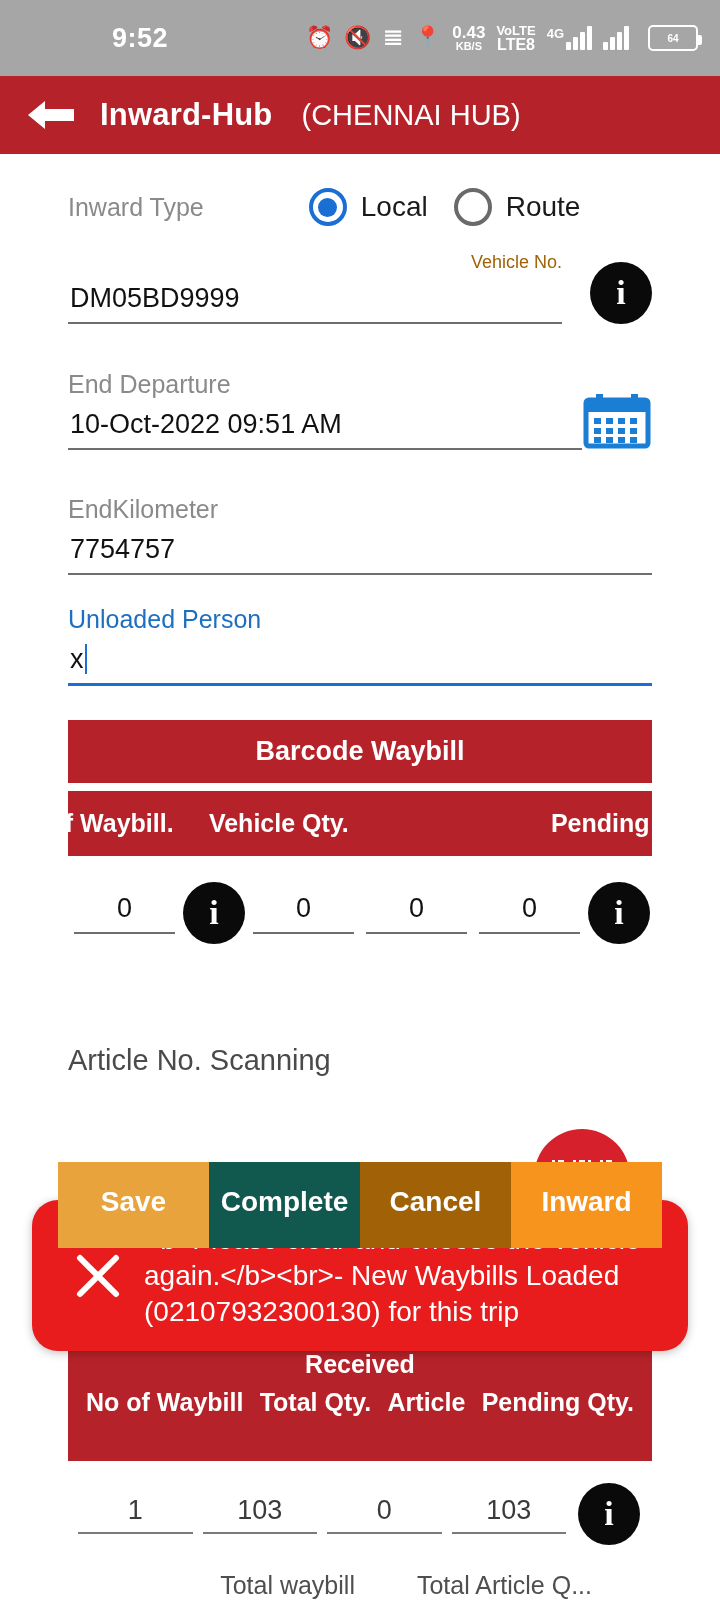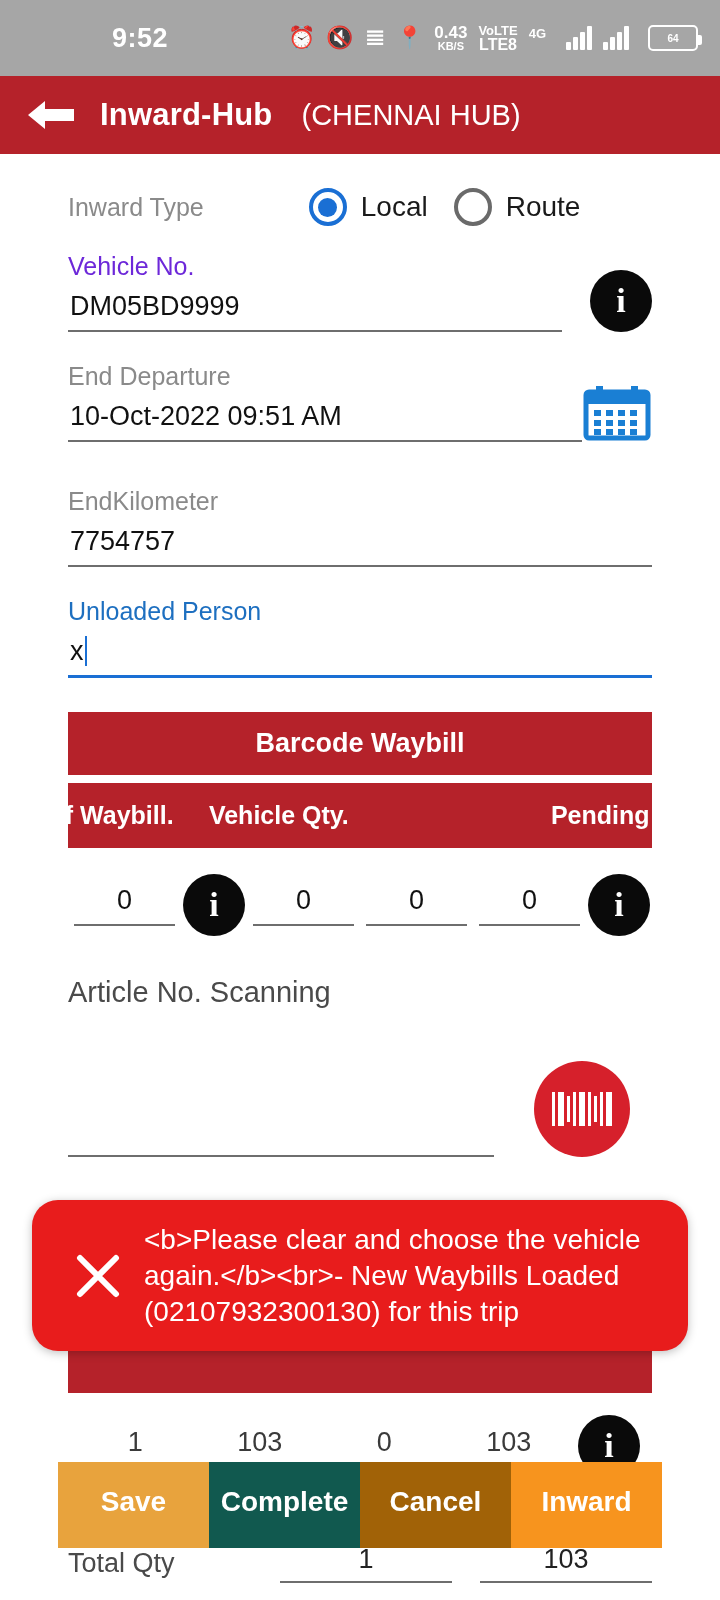--- a/index.html
+++ b/index.html
@@ -6,21 +6,21 @@
   html, body {
     width: 720px;
     height: 1600px;
     font-family: "Liberation Sans", sans-serif;
     background: #ffffff;
     overflow: hidden;
   }
   #app {
     position: relative;
     width: 720px;
-    height: 1548px;
+    height: 1248px;
     background: #ffffff;
   }
 
   
   .statusbar {
     height: 76px;
     background: #a6a6a6;
     display: flex;
     align-items: center;
     justify-content: space-between;
@@ -45,21 +45,21 @@
     line-height: 1; font-weight: bold;
   }
   .kbs .k1 { font-size: 17px; }
   .kbs .k2 { font-size: 11px; }
   .volte {
     display: flex; flex-direction: column; align-items: center;
     line-height: 1; font-weight: bold;
   }
   .volte .v1 { font-size: 13px; }
   .volte .v2 { font-size: 16px; }
-  .netgrp { display: flex; align-items: flex-end; gap: 20px; }
+  .netgrp { display: flex; align-items: flex-end; gap: 2px; }
   .net4g { font-size: 13px; font-weight: bold; align-self: flex-start; }
   .bars { display: flex; align-items: flex-end; gap: 2px; height: 24px; }
   .bars i { display: block; width: 5px; background: #fff; border-radius: 1px; }
   .bars i:nth-child(1) { height: 8px; }
   .bars i:nth-child(2) { height: 13px; }
   .bars i:nth-child(3) { height: 18px; }
   .bars i:nth-child(4) { height: 24px; }
   .battery {
     margin-left: 8px;
     border: 2px solid #fff;
@@ -95,21 +95,21 @@
     font-size: 29px; margin-left: 29px; font-weight: normal;
   }
 
   
   .form { padding: 0 68px; }
 
   .label-muted {
     font-size: 25px; color: #8a8a8a; font-weight: normal;
   }
   .label-dark {
-    font-size: 25px; color: #6d28d9;
+    font-size: 18px; color: #a16207; text-align: right;
   }
   .label-blue {
     font-size: 25px; color: #1d6fc0;
   }
   .value-line {
     font-size: 27px; color: #111; padding: 10px 2px 8px 2px;
     border-bottom: 2px solid #6e6e6e;
   }
   .value-line.focused { border-bottom: 3px solid #1a6fd4; }
 
@@ -131,21 +131,21 @@
     width: 62px; height: 62px; border-radius: 50%;
     background: #0a0a0a; color: #fff;
     display: flex; align-items: center; justify-content: center;
     font-size: 34px; font-weight: bold; font-family: "Liberation Serif", serif;
   }
 
   .field-vehicle { margin-top: 26px; display: flex; align-items: flex-end; }
   .field-vehicle .fv-left { flex: 1; margin-right: 28px; }
   .cal-icon { width: 70px; height: 58px; flex: 0 0 auto; }
 
-  .field-dep { margin-top: 30px; display: flex; align-items: flex-end; }
+  .field-dep { margin-top: 46px; display: flex; align-items: flex-end; }
   .field-dep .fd-left { flex: 1; }
 
   .field-km { margin-top: 45px; }
   .field-person { margin-top: 30px; }
   .caret {
     display: inline-block; width: 2px; height: 30px; background: #1a6fd4;
     vertical-align: -6px; margin-left: 1px;
   }
 
   
@@ -174,21 +174,21 @@
   .num-cell {
     flex: 1; text-align: center;
     font-size: 27px; color: #111;
     border-bottom: 2px solid #6e6e6e;
     padding-bottom: 8px;
     margin: 0 6px;
   }
   .num-badge { flex: 0 0 auto; margin: 0 2px; }
 
   .article-label {
-    margin-top: 40px; font-size: 29px; color: #4a4a4a;
+    margin-top: 100px; font-size: 29px; color: #4a4a4a;
   }
   .article-scan-row {
     display: flex; align-items: flex-end; margin-top: 52px;
   }
   .article-input {
     flex: 1; border-bottom: 2px solid #6e6e6e; height: 42px; margin-right: 40px;
   }
   .scan-fab {
     width: 96px; height: 96px; border-radius: 50%;
     background: #d6202b; display: flex; align-items: center; justify-content: center;

